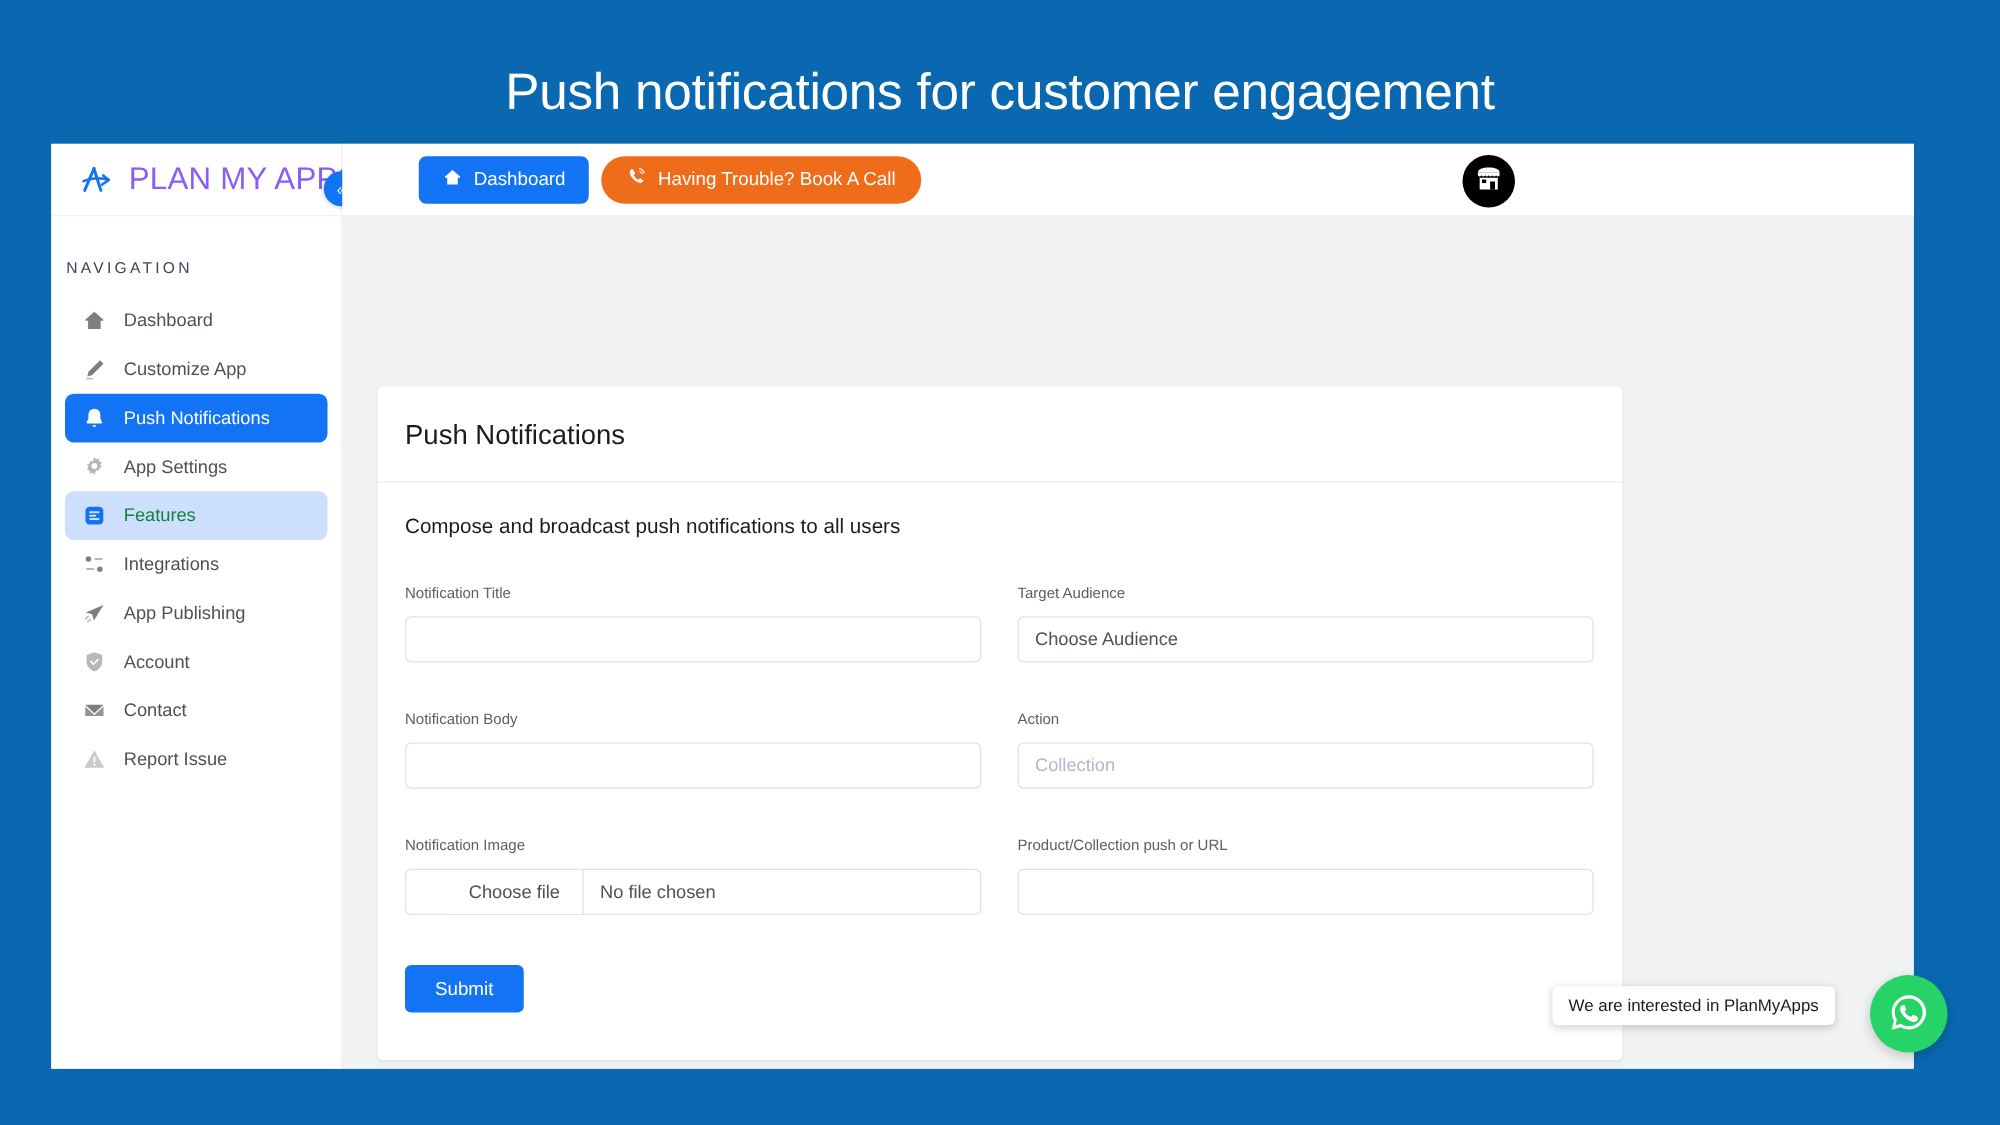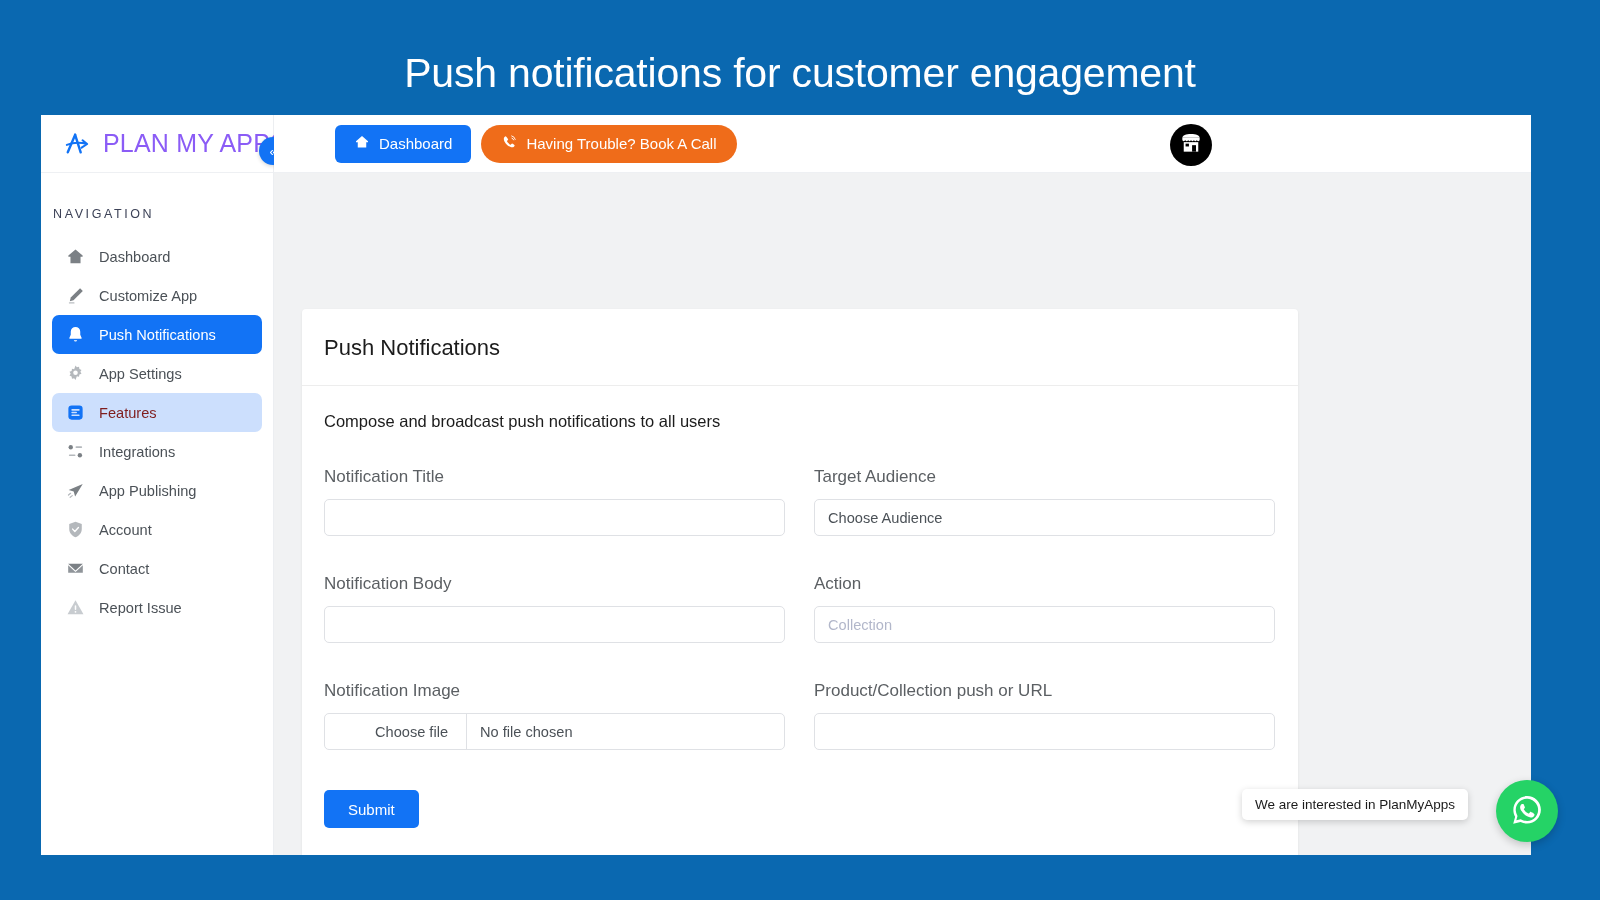--- a/index.html
+++ b/index.html
@@ -59,21 +59,21 @@
     height: 39px; padding-left: 14px; margin-bottom: 0;
     border-radius: 7px; cursor: pointer;
     color: #4b5157; font-size: 14.6px;
   }
   .nav-item .nav-ico {
     width: 19px; height: 19px; flex: 0 0 19px;
     display: flex; align-items: center; justify-content: center;
   }
   .nav-item .nav-ico svg { width: 19px; height: 19px; display: block; }
   .nav-item.active { background: #1273f5; color: #ffffff; }
-  .nav-item.soft { background: #ccdffd; color: #7f1d1d; text-align: center; }
+  .nav-item.soft { background: #ccdffd; color: #15803d; text-align: center; }
 
   
   .main { flex: 1; height: 740px; background: #f1f2f3; position: relative; }
   .topbar {
     height: 58px; background: #ffffff; display: flex; align-items: center;
     padding-left: 61px; gap: 10px; position: relative;
     border-bottom: 1px solid #eef0f3;
   }
   .btn-dashboard {
     display: flex; align-items: center; gap: 9px;
@@ -105,21 +105,21 @@
     padding: 26px 22px 24px 22px; border-bottom: 1px solid #ededed;
   }
   .card-title { font-size: 22px; color: #1c1c1c; font-weight: 400; }
   .card-body { padding: 26px 22px 38px 22px; }
   .card-subtitle { font-size: 16.5px; color: #1c1c1c; margin-bottom: 36px; }
 
   .grid {
     display: grid; grid-template-columns: 461px 461px; column-gap: 29px; row-gap: 0;
   }
   .field { margin-bottom: 38px; }
-  .field-label { font-size: 17px; color: #5b5f63; margin-bottom: 12px; display: block; }
+  .field-label { font-size: 12px; color: #5b5f63; margin-bottom: 12px; display: block; }
   .txt-input {
     width: 100%; height: 37px; border: 1px solid #dfe1e5; border-radius: 5px;
     background: #ffffff; padding: 0 13px; font-size: 14.6px; color: #4b5157;
     font-family: inherit; outline: none;
   }
   .txt-input::placeholder { color: #b9bdd0; }
   .select-input { color: #4b5157; display: flex; align-items: center; }
   .select-input.placeholder-tone { color: #b2b7ca; }
   .file-input {
     width: 100%; height: 37px; border: 1px solid #dfe1e5; border-radius: 5px;

